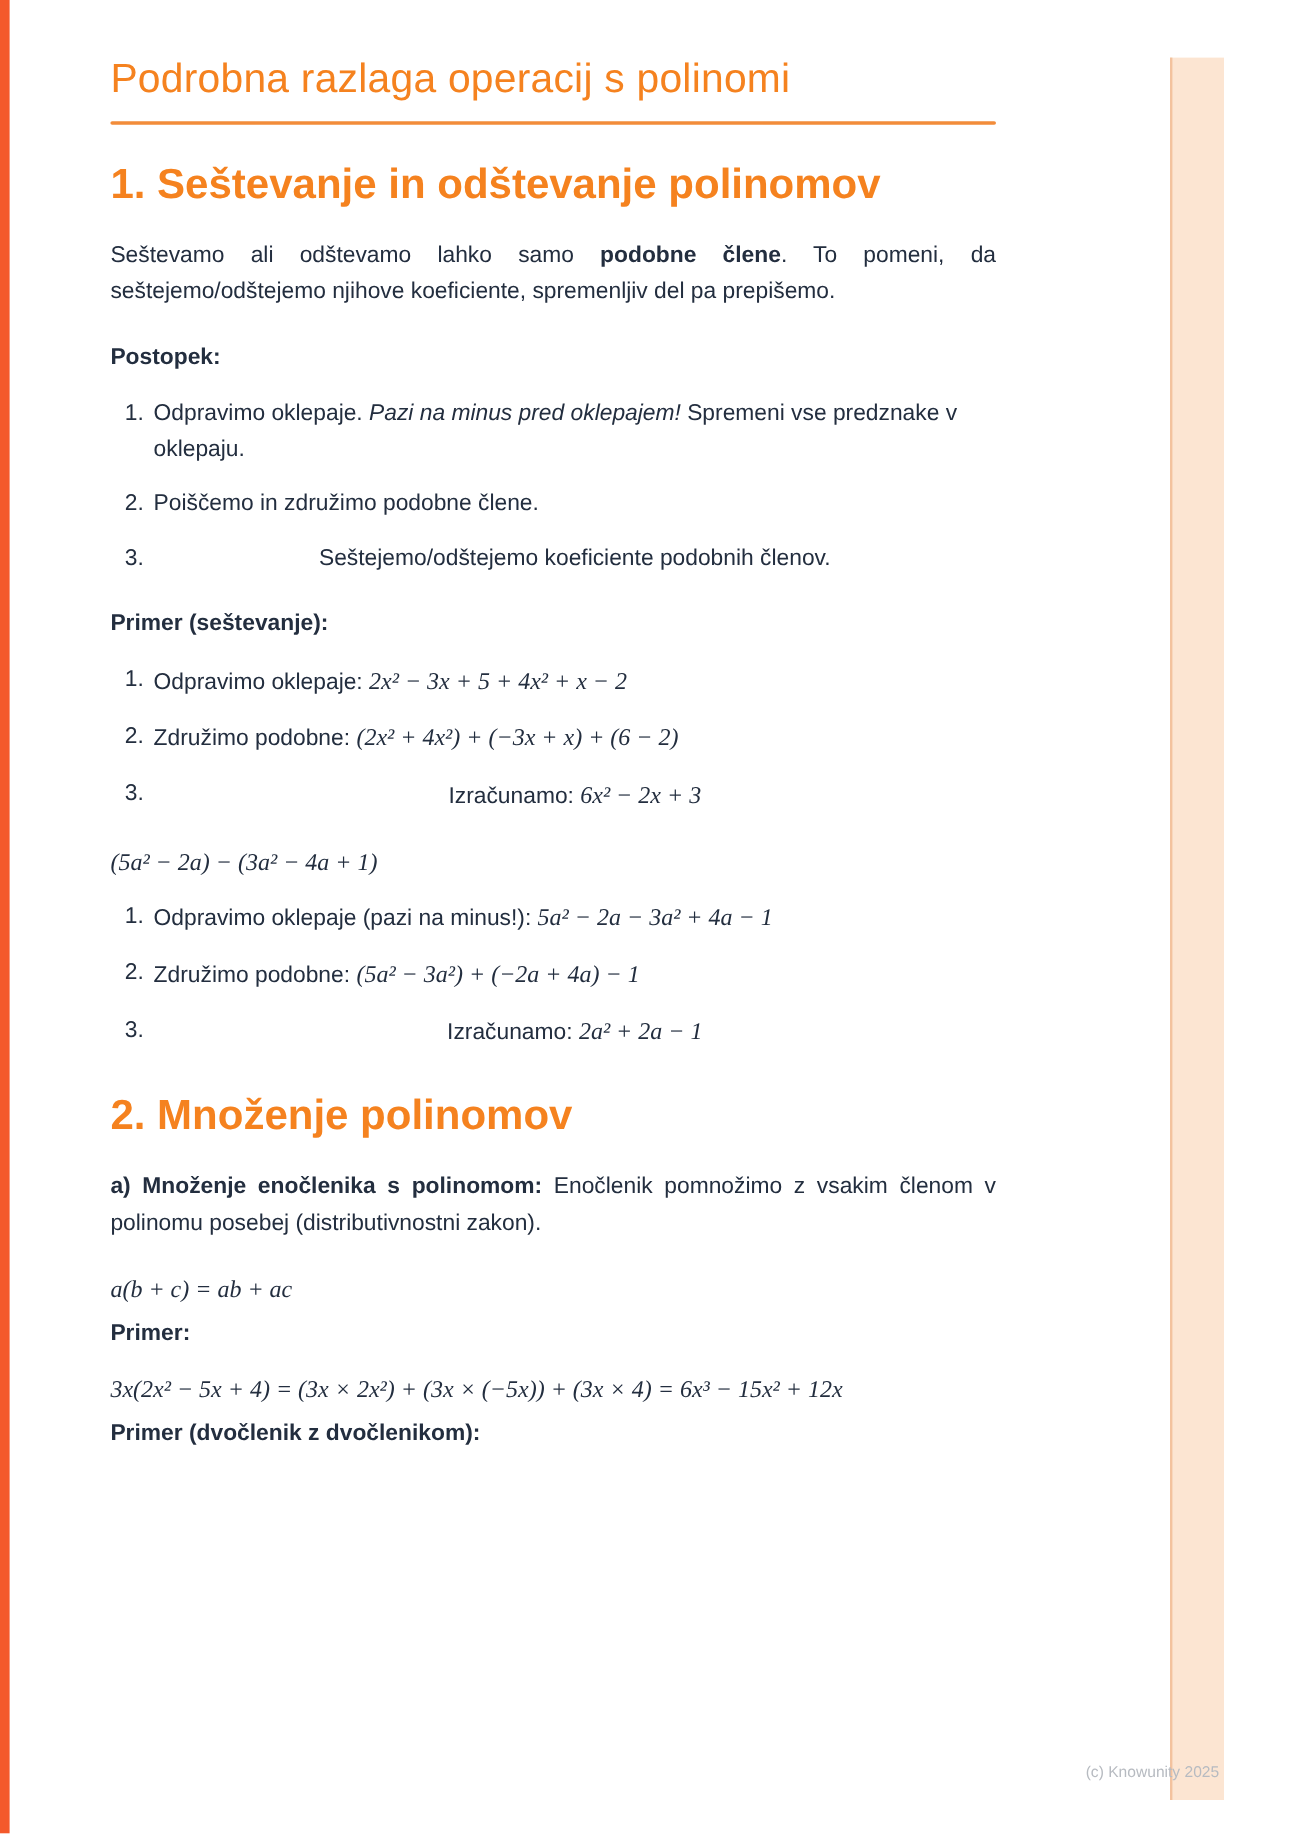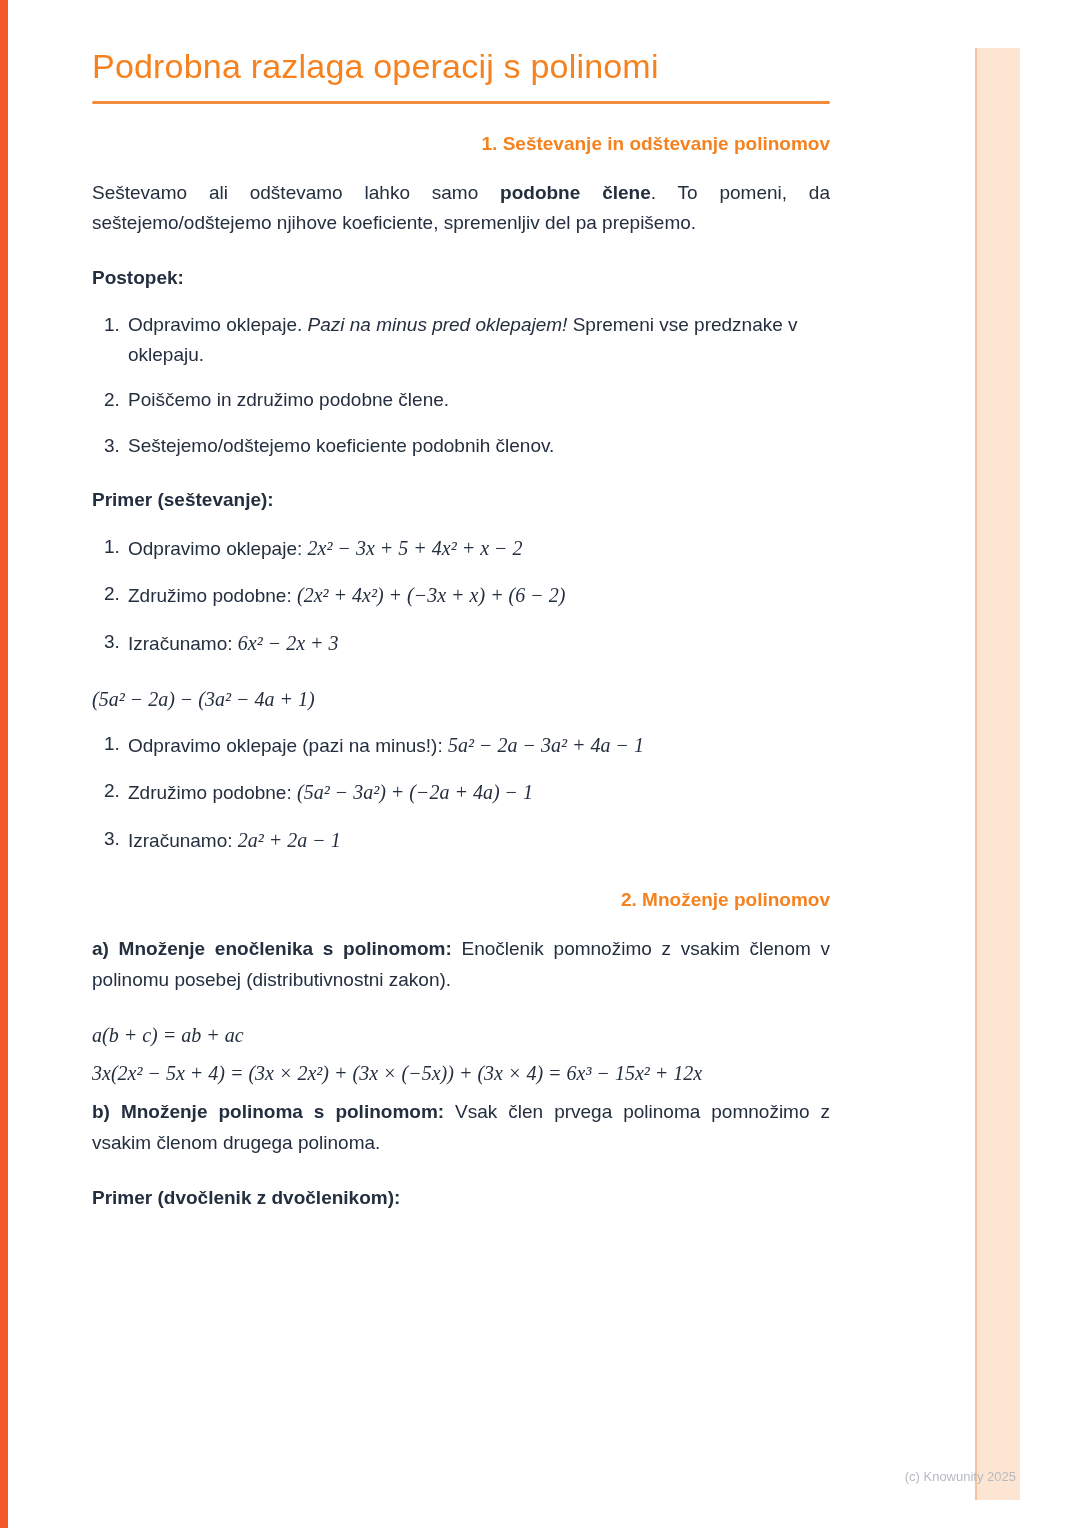--- a/index.html
+++ b/index.html
@@ -24,35 +24,35 @@
     position:absolute;left:975px;top:48px;width:45px;height:1452px;
     background:var(--band);border-left:2px solid var(--band_edge);
   }
   .content{position:absolute;left:92px;top:46px;width:738px;}
   .doc-title{
     margin:0 0 14px 0;font-size:34px;font-weight:400;color:var(--accent);
     letter-spacing:.2px;line-height:1.2;
   }
   .title-rule{height:3px;background:#f28c3a;border-radius:2px;margin:0 0 28px 0;}
   .sec-heading{
-    margin:14px 0 22px 0;font-size:19px;font-weight:700;color:var(--accent);line-height:1.25;text-align:right;
+    margin:14px 0 22px 0;font-size:35px;font-weight:700;color:var(--accent);line-height:1.25;
   }
   .sec-heading.second{margin-top:32px;}
   .para{font-size:19px;line-height:1.62;margin:0 0 26px 0;}
   .justify{text-align:justify;}
   .label{font-size:19px;font-weight:700;margin:0 0 18px 0;line-height:1.4;}
   .num-list{
     list-style:none;margin:0 0 26px 0;padding:0 0 0 12px;
     counter-reset:n;
   }
   .num-list li{
     counter-increment:n;position:relative;padding-left:24px;
     margin-bottom:15px;font-size:19px;line-height:1.6;
   }
-  .num-list li:last-child{margin-bottom:0;}
+  .num-list li:last-child{margin-bottom:0;text-align:center;}
   .num-list li::before{content:counter(n) ".";position:absolute;left:0;top:0;}
   .math{
     font-family:"Liberation Serif","DejaVu Serif",serif;
     font-style:italic;font-size:20px;
   }
   .math-line{
     font-family:"Liberation Serif","DejaVu Serif",serif;
     font-style:italic;font-size:20px;line-height:1.4;
     margin:0 0 16px 0;
   }
@@ -104,24 +104,24 @@
       <li><span>Združimo podobne: </span><span class="math">(5a² − 3a²) + (−2a + 4a) − 1</span></li>
       <li><span>Izračunamo: </span><span class="math">2a² + 2a − 1</span></li>
     </ol>
 
     <h2 class="sec-heading second">2. Množenje polinomov</h2>
 
     <p class="para justify"><b>a) Množenje enočlenika s polinomom:</b><span> Enočlenik pomnožimo z vsakim členom v polinomu posebej (distributivnostni zakon).</span></p>
 
     <div class="math-line tight">a(b + c) = ab + ac</div>
 
+    <p class="label">Primer:</p>
 
     <div class="math-line tight">3x(2x² − 5x + 4) = (3x × 2x²) + (3x × (−5x)) + (3x × 4) = 6x³ − 15x² + 12x</div>
 
-    <p class="para justify"><b>b) Množenje polinoma s polinomom:</b><span> Vsak člen prvega polinoma pomnožimo z vsakim členom drugega polinoma.</span></p>
 
     <p class="label">Primer (dvočlenik z dvočlenikom):</p>
 
 
   </div>
 
   <div class="watermark">(c) Knowunity 2025</div>
 </div>
 
 </body></html>

